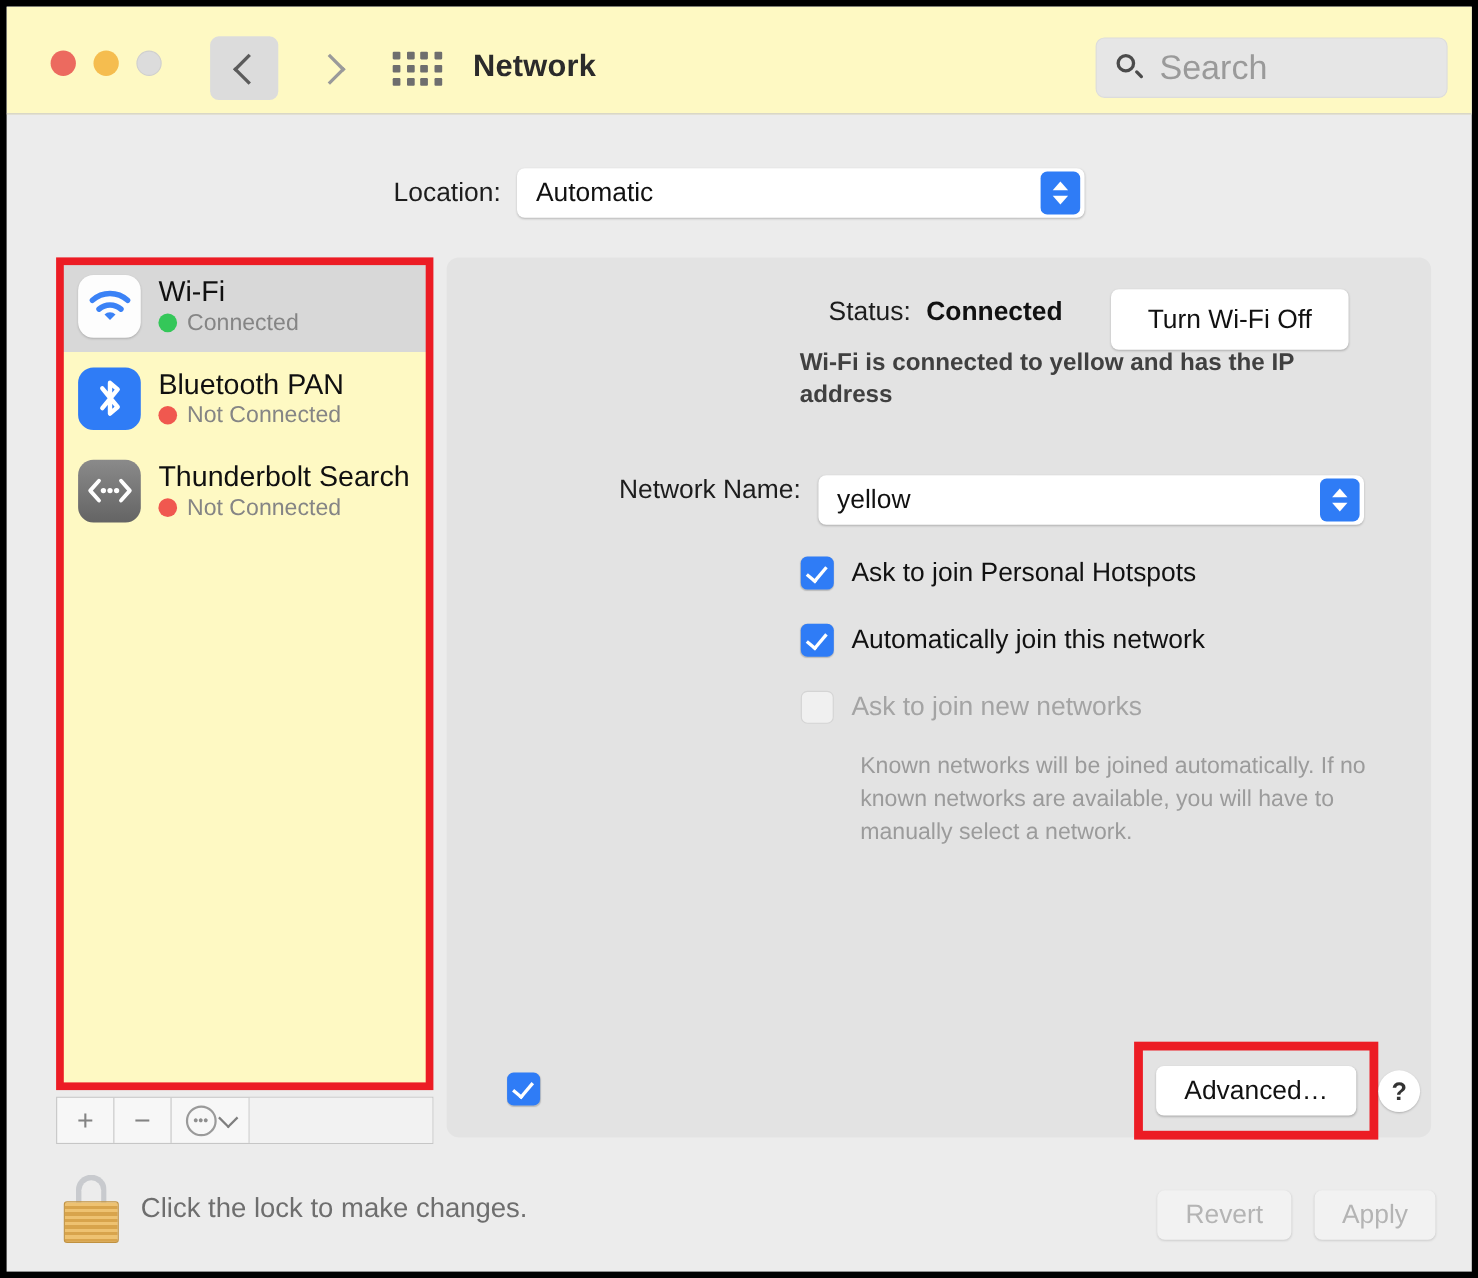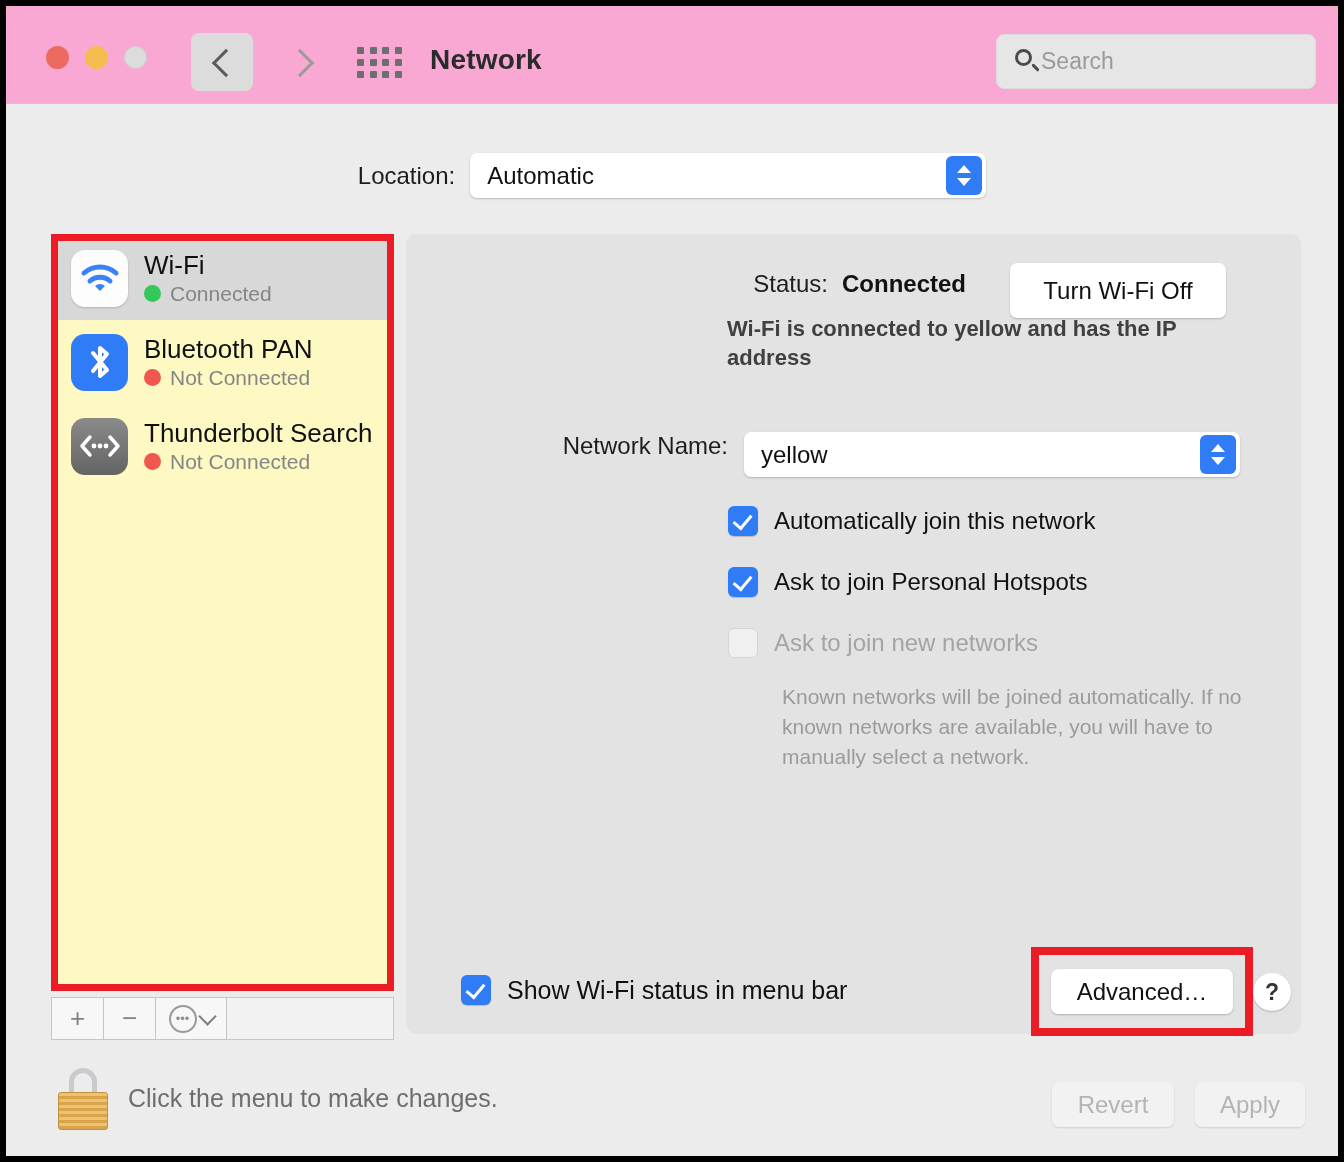--- a/index.html
+++ b/index.html
@@ -23,21 +23,21 @@
     background: #ececec;
     overflow: hidden;
   }
 
   
   .titlebar {
     position: absolute;
     left: 0; top: 0;
     width: 1332px;
     height: 97px;
-    background: #f9a8d4;
+    background: #fef9c3;
     border-bottom: 1px solid #c9c9c9;
   }
   .traffic {
     position: absolute;
     left: 40px; top: 40px;
     display: flex;
     gap: 16px;
   }
   .light {
     width: 23px; height: 23px;
@@ -128,21 +128,22 @@
   .search-icon::after {
     content: "";
     position: absolute;
     left: 16px; top: 17px;
     width: 9px; height: 3px;
     background: #4b4b4b;
     transform: rotate(45deg);
     border-radius: 2px;
   }
   .search-ph {
-    font-size: 23px;
+    margin-left: 13px;
+    font-size: 31px;
     color: #9a9a9a;
   }
 
   
   .location-row {
     position: absolute;
     left: 0; top: 147px;
     width: 1332px;
     display: flex;
     align-items: center;
@@ -608,47 +609,46 @@
         <span class="stepper">
           <i class="ar up"></i>
             <i class="ar down"></i>
         </span>
       </div>
     </div>
 
     <div class="checks">
       <div class="check-line">
         <span class="cbox on"></span>
-        <span class="check-label">Automatically join this network</span>
+        <span class="check-label">Ask to join Personal Hotspots</span>
       </div>
       <div class="check-line">
         <span class="cbox on"></span>
-        <span class="check-label">Ask to join Personal Hotspots</span>
+        <span class="check-label">Automatically join this network</span>
       </div>
       <div class="check-line">
         <span class="cbox off"></span>
         <span class="check-label dim">Ask to join new networks</span>
       </div>
     </div>
 
     <div class="hint" style="position:absolute;left:352px;top:448px;">Known networks will be joined automatically. If no known networks are available, you will have to manually select a network.</div>
 
   </div>
 
   <div class="bottom-check">
     <span class="cbox on"></span>
-    <span class="check-label">Show Wi-Fi status in menu bar</span>
   </div>
 
   <div class="adv-red"></div>
   <div class="btn adv-btn">Advanced…</div>
   <div class="help-btn">?</div>
 
   <div class="lock">
     <div class="lock-shackle"></div>
     <div class="lock-body"></div>
   </div>
-  <div class="lock-text">Click the menu to make changes.</div>
+  <div class="lock-text">Click the lock to make changes.</div>
 
   <div class="footer-btn revert-btn">Revert</div>
   <div class="footer-btn apply-btn">Apply</div>
 
 </div>
 
 </body></html>

